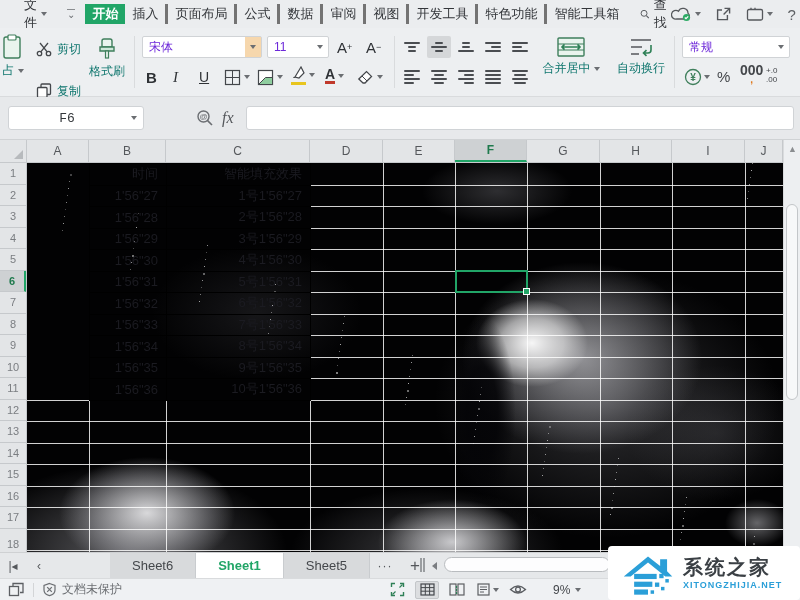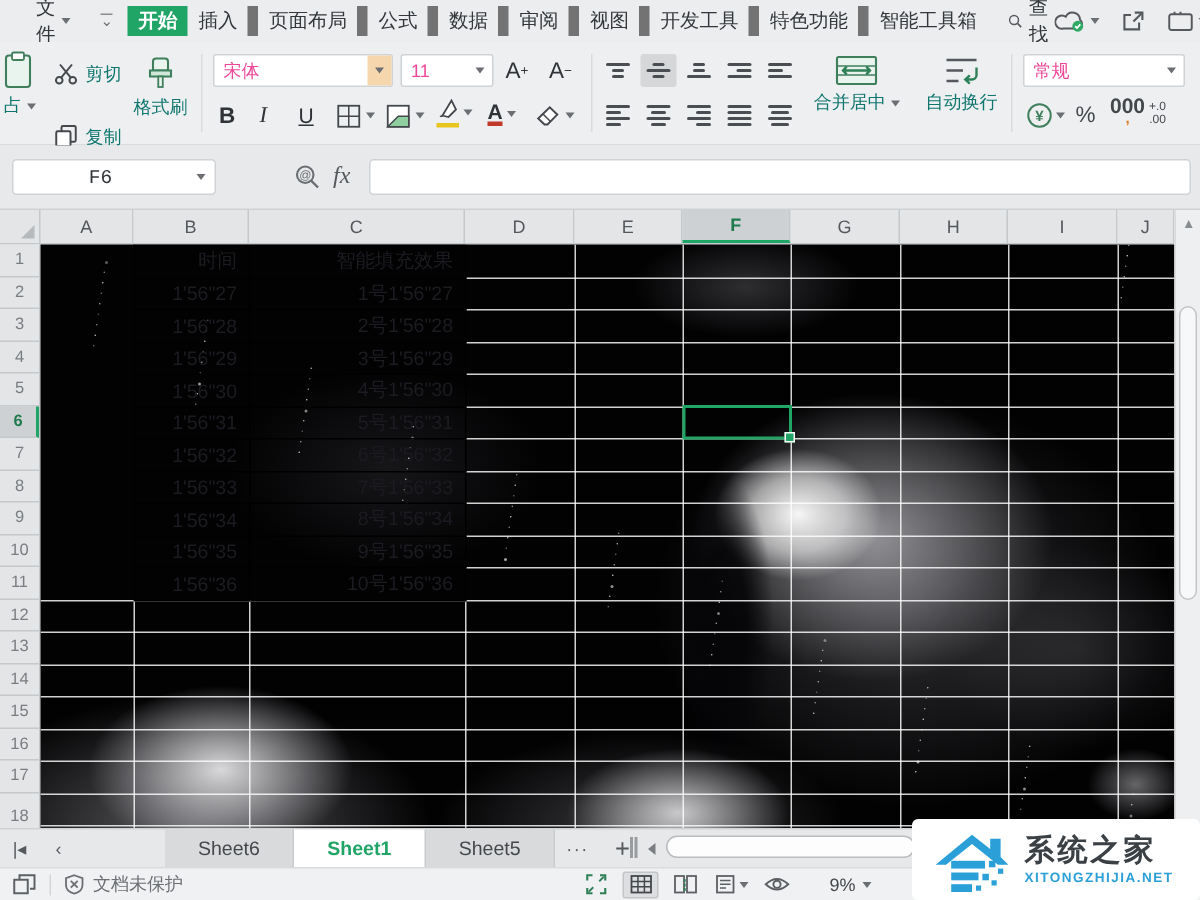--- a/index.html
+++ b/index.html
@@ -9,34 +9,34 @@
 
   
   #menubar { left:0; top:0; width:800px; height:28px; background:#ebedef; display:flex; align-items:center; padding:0 6px; }
   .hamburger { width:16px; height:12px; border-top:2px solid #4a4d51; border-bottom:2px solid #4a4d51; position:relative; margin:0 6px; }
   .hamburger::after{ content:""; position:absolute; left:0; top:3px; width:100%; height:2px; background:#4a4d51; }
   .file-btn { display:flex; align-items:center; gap:4px; padding:0 6px; font-size:13px; color:#34373b; }
   .caret { width:0; height:0; border-left:4px solid transparent; border-right:4px solid transparent; border-top:5px solid #6b6e72; display:inline-block; }
   .caret.sm { border-left-width:3px; border-right-width:3px; border-top-width:4px; }
   .pin-ind { margin:0 10px 0 14px; color:#6b6e72; font-size:10px; border-top:1px solid #8a8d90; padding-top:1px; line-height:8px; }
   .mtabs { display:flex; align-items:center; height:28px; }
-  .mtab { padding:0 7px; height:20px; line-height:20px; font-size:13px; color:#33363a; border-right:7px solid #737373; cursor:default; white-space:nowrap; }
+  .mtab { padding:0 7px; height:20px; line-height:20px; font-size:13px; color:#33363a; border-right:3px solid #737373; cursor:default; white-space:nowrap; }
   .mtab:last-child { border-right:none; }
   .mtab.active { background:#21a567; color:#fff; border-right:none; font-weight:bold; }
   .m-search { display:flex; align-items:center; gap:4px; margin-left:14px; color:#33363a; font-size:13px; }
   .m-right { margin-left:auto; display:flex; align-items:center; gap:14px; color:#5c5f63; }
   .m-right .ic { display:flex; align-items:center; gap:2px; }
   .qmark { font-size:15px; color:#5c5f63; }
   .vdots { font-size:14px; letter-spacing:0; color:#5c5f63; }
 
   
   #toolbar { left:0; top:28px; width:800px; height:69px; background:#edeff1; border-bottom:1px solid #d9dbdd; }
   .tb-label { font-size:12px; color:#0f766e; }
   .vsep { position:absolute; width:1px; background:#d9dbdd; top:8px; height:52px; }
-  .combo { position:absolute; background:#fff; border:1px solid #d0d3d6; border-radius:2px; height:22px; display:flex; align-items:center; padding-left:6px; font-size:12px; color:#ec4899; }
+  .combo { position:absolute; background:#fff; border:1px solid #d0d3d6; border-radius:2px; height:22px; display:flex; align-items:center; padding-left:6px; font-size:12px; color:#6d28d9; }
   .combo .cend { margin-left:auto; width:16px; height:100%; display:flex; align-items:center; justify-content:center; }
   .combo .cend.warm { background:#f6d7ad; }
   .btn-sm { position:absolute; height:22px; display:flex; align-items:center; justify-content:center; color:#2f3236; }
   .corner { position:absolute; width:7px; height:7px; border-right:1px solid #a9acb0; border-bottom:1px solid #a9acb0; }
   .al { display:flex; flex-direction:column; gap:2px; width:16px; }
   .al i { height:2px; background:#4a4d51; border-radius:1px; display:block; }
   .albox { position:absolute; width:24px; height:22px; display:flex; align-items:center; justify-content:center; border-radius:2px; }
   .albox.sel { background:#d5d7d9; }
   .stack-btn { position:absolute; display:flex; flex-direction:column; align-items:center; gap:2px; color:#33363a; }
   .u-red { border-bottom:3px solid #c0392b; line-height:13px; }

